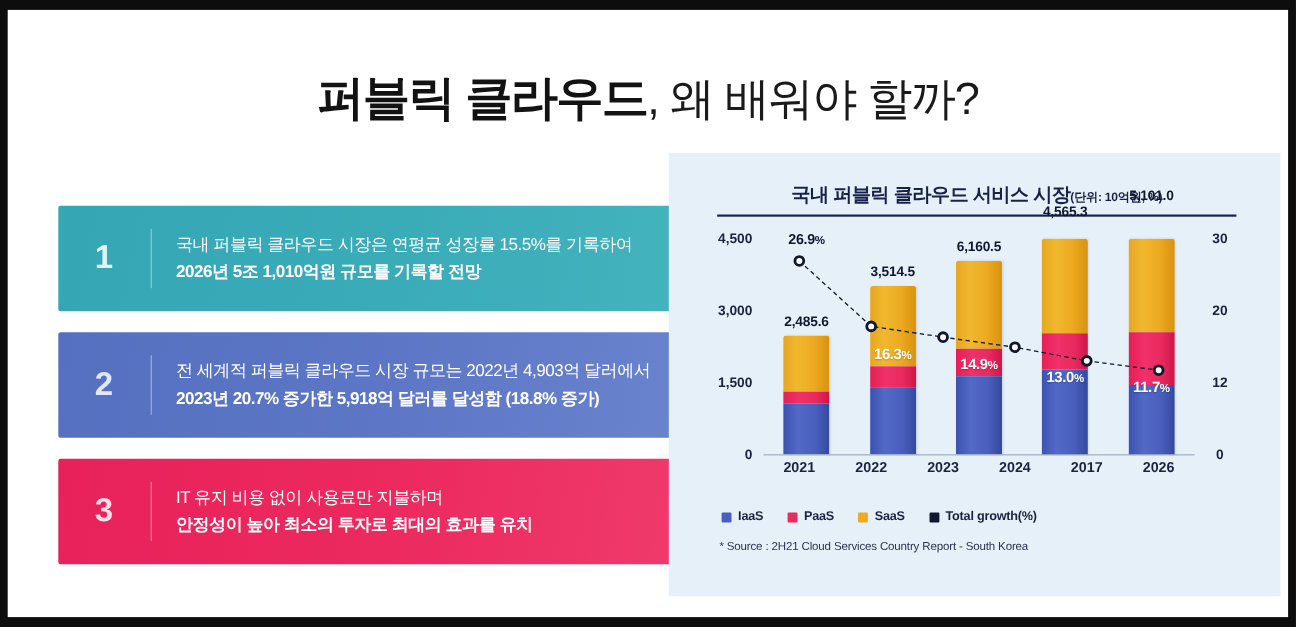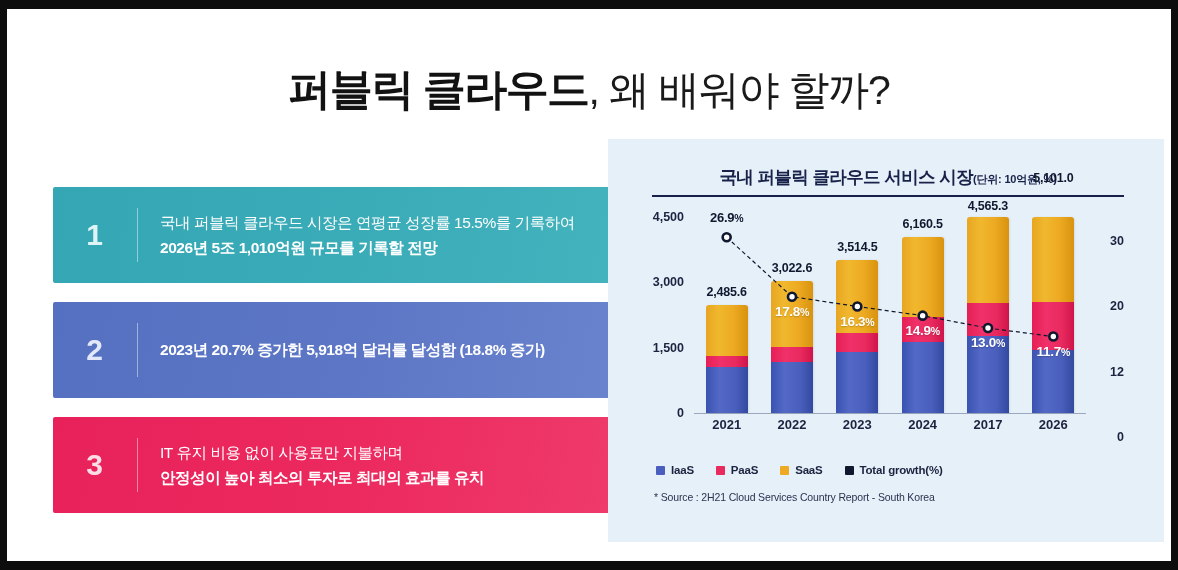--- a/index.html
+++ b/index.html
@@ -130,21 +130,21 @@
   .y-right { left: 432px; }
   .ytick {
     position: absolute;
     width: 100%;
     font-size: 12.5px;
     font-weight: 600;
     color: #1b2340;
     transform: translateY(-50%);
   }
   .y-left .ytick  { text-align: right; padding-right: 8px; }
-  .y-right .ytick { text-align: right;  padding-left: 10px; margin-top: 24px; }
+  .y-right .ytick { text-align: center;  padding-left: 10px; }
 
   .axis-line {
     position: absolute;
     left: 42px; top: 196px;
     width: 392px; height: 1.4px;
     background: #9aa8bd;
   }
 
   .bars {
     position: absolute;
@@ -271,20 +271,21 @@
       <div class="card-text">
         <span class="ln light">국내 퍼블릭 클라우드 시장은 연평균 성장률 15.5%를 기록하여</span>
         <span class="ln bold">2026년 5조 1,010억원 규모를 기록할 전망</span>
       </div>
     </div>
 
     <div class="card card-2">
       <div class="card-num">2</div>
       <div class="card-divider"></div>
       <div class="card-text">
+        <span class="ln light">전 세계적 퍼블릭 클라우드 시장 규모는 2022년 4,903억 달러에서</span>
         <span class="ln bold">2023년 20.7% 증가한 5,918억 달러를 달성함 (18.8% 증가)</span>
       </div>
     </div>
 
     <div class="card card-3">
       <div class="card-num">3</div>
       <div class="card-divider"></div>
       <div class="card-text">
         <span class="ln light">IT 유지 비용 없이 사용료만 지불하며</span>
         <span class="ln bold">안정성이 높아 최소의 투자로 최대의 효과를 유치</span>
@@ -316,50 +317,41 @@
       <div class="axis-line"></div>
       <div class="bars">
           <div class="bar-slot">
             <div class="bar-total" style="bottom: 114.262px;">2,485.6</div>
             <div class="bar" style="height: 108.262px;">
               <div class="seg seg-saas" style="height: 50.96px;"></div>
               <div class="seg seg-paas" style="height: 11.1067px;"></div>
               <div class="seg seg-iaas" style="height: 46.1689px;"></div>
             </div>
             <div class="pct-first" style="bottom: 187.747px;">26.9<span class="sm">%</span></div>
-          </div>
-          <div class="bar-slot">
-            <div class="bar-total" style="bottom: 137.651px;">3,022.6</div>
-            <div class="bar" style="height: 131.651px;">
-              <div class="seg seg-saas" style="height: 65.856px;"></div>
-              <div class="seg seg-paas" style="height: 14.3733px;"></div>
-              <div class="seg seg-iaas" style="height: 51.3956px;"></div>
-            </div>
-            <div class="pct-inbar" style="bottom: 94.2933px;">17.8<span class="sm">%</span></div>
           </div>
           <div class="bar-slot">
             <div class="bar-total" style="bottom: 159.076px;">3,514.5</div>
             <div class="bar" style="height: 153.076px;">
               <div class="seg seg-saas" style="height: 72.912px;"></div>
               <div class="seg seg-paas" style="height: 19.6px;"></div>
               <div class="seg seg-iaas" style="height: 60.5422px;"></div>
             </div>
             <div class="pct-inbar" style="bottom: 84.4933px;">16.3<span class="sm">%</span></div>
           </div>
           <div class="bar-slot">
             <div class="bar-total" style="bottom: 181.956px;">6,160.5</div>
             <div class="bar" style="height: 175.956px;">
               <div class="seg seg-saas" style="height: 80.1422px;"></div>
               <div class="seg seg-paas" style="height: 24.8267px;"></div>
               <div class="seg seg-iaas" style="height: 70.9956px;"></div>
             </div>
             <div class="pct-inbar" style="bottom: 75.3467px; margin-top: 42px;">14.9<span class="sm">%</span></div>
           </div>
           <div class="bar-slot">
-            <div class="bar-total" style="bottom: 200px;">4,565.3</div>
+            <div class="bar-total" style="bottom: 214px;">4,565.3</div>
             <div class="bar" style="height: 198.844px;">
               <div class="seg seg-saas" style="height: 86.0222px;"></div>
               <div class="seg seg-paas" style="height: 33.1022px;"></div>
               <div class="seg seg-iaas" style="height: 79.7067px;"></div>
             </div>
             <div class="pct-inbar" style="bottom: 62.9333px;">13.0<span class="sm">%</span></div>
           </div>
           <div class="bar-slot">
             <div class="bar-total" style="bottom: 228.177px;">5,101.0</div>
             <div class="bar" style="height: 222.177px;">

